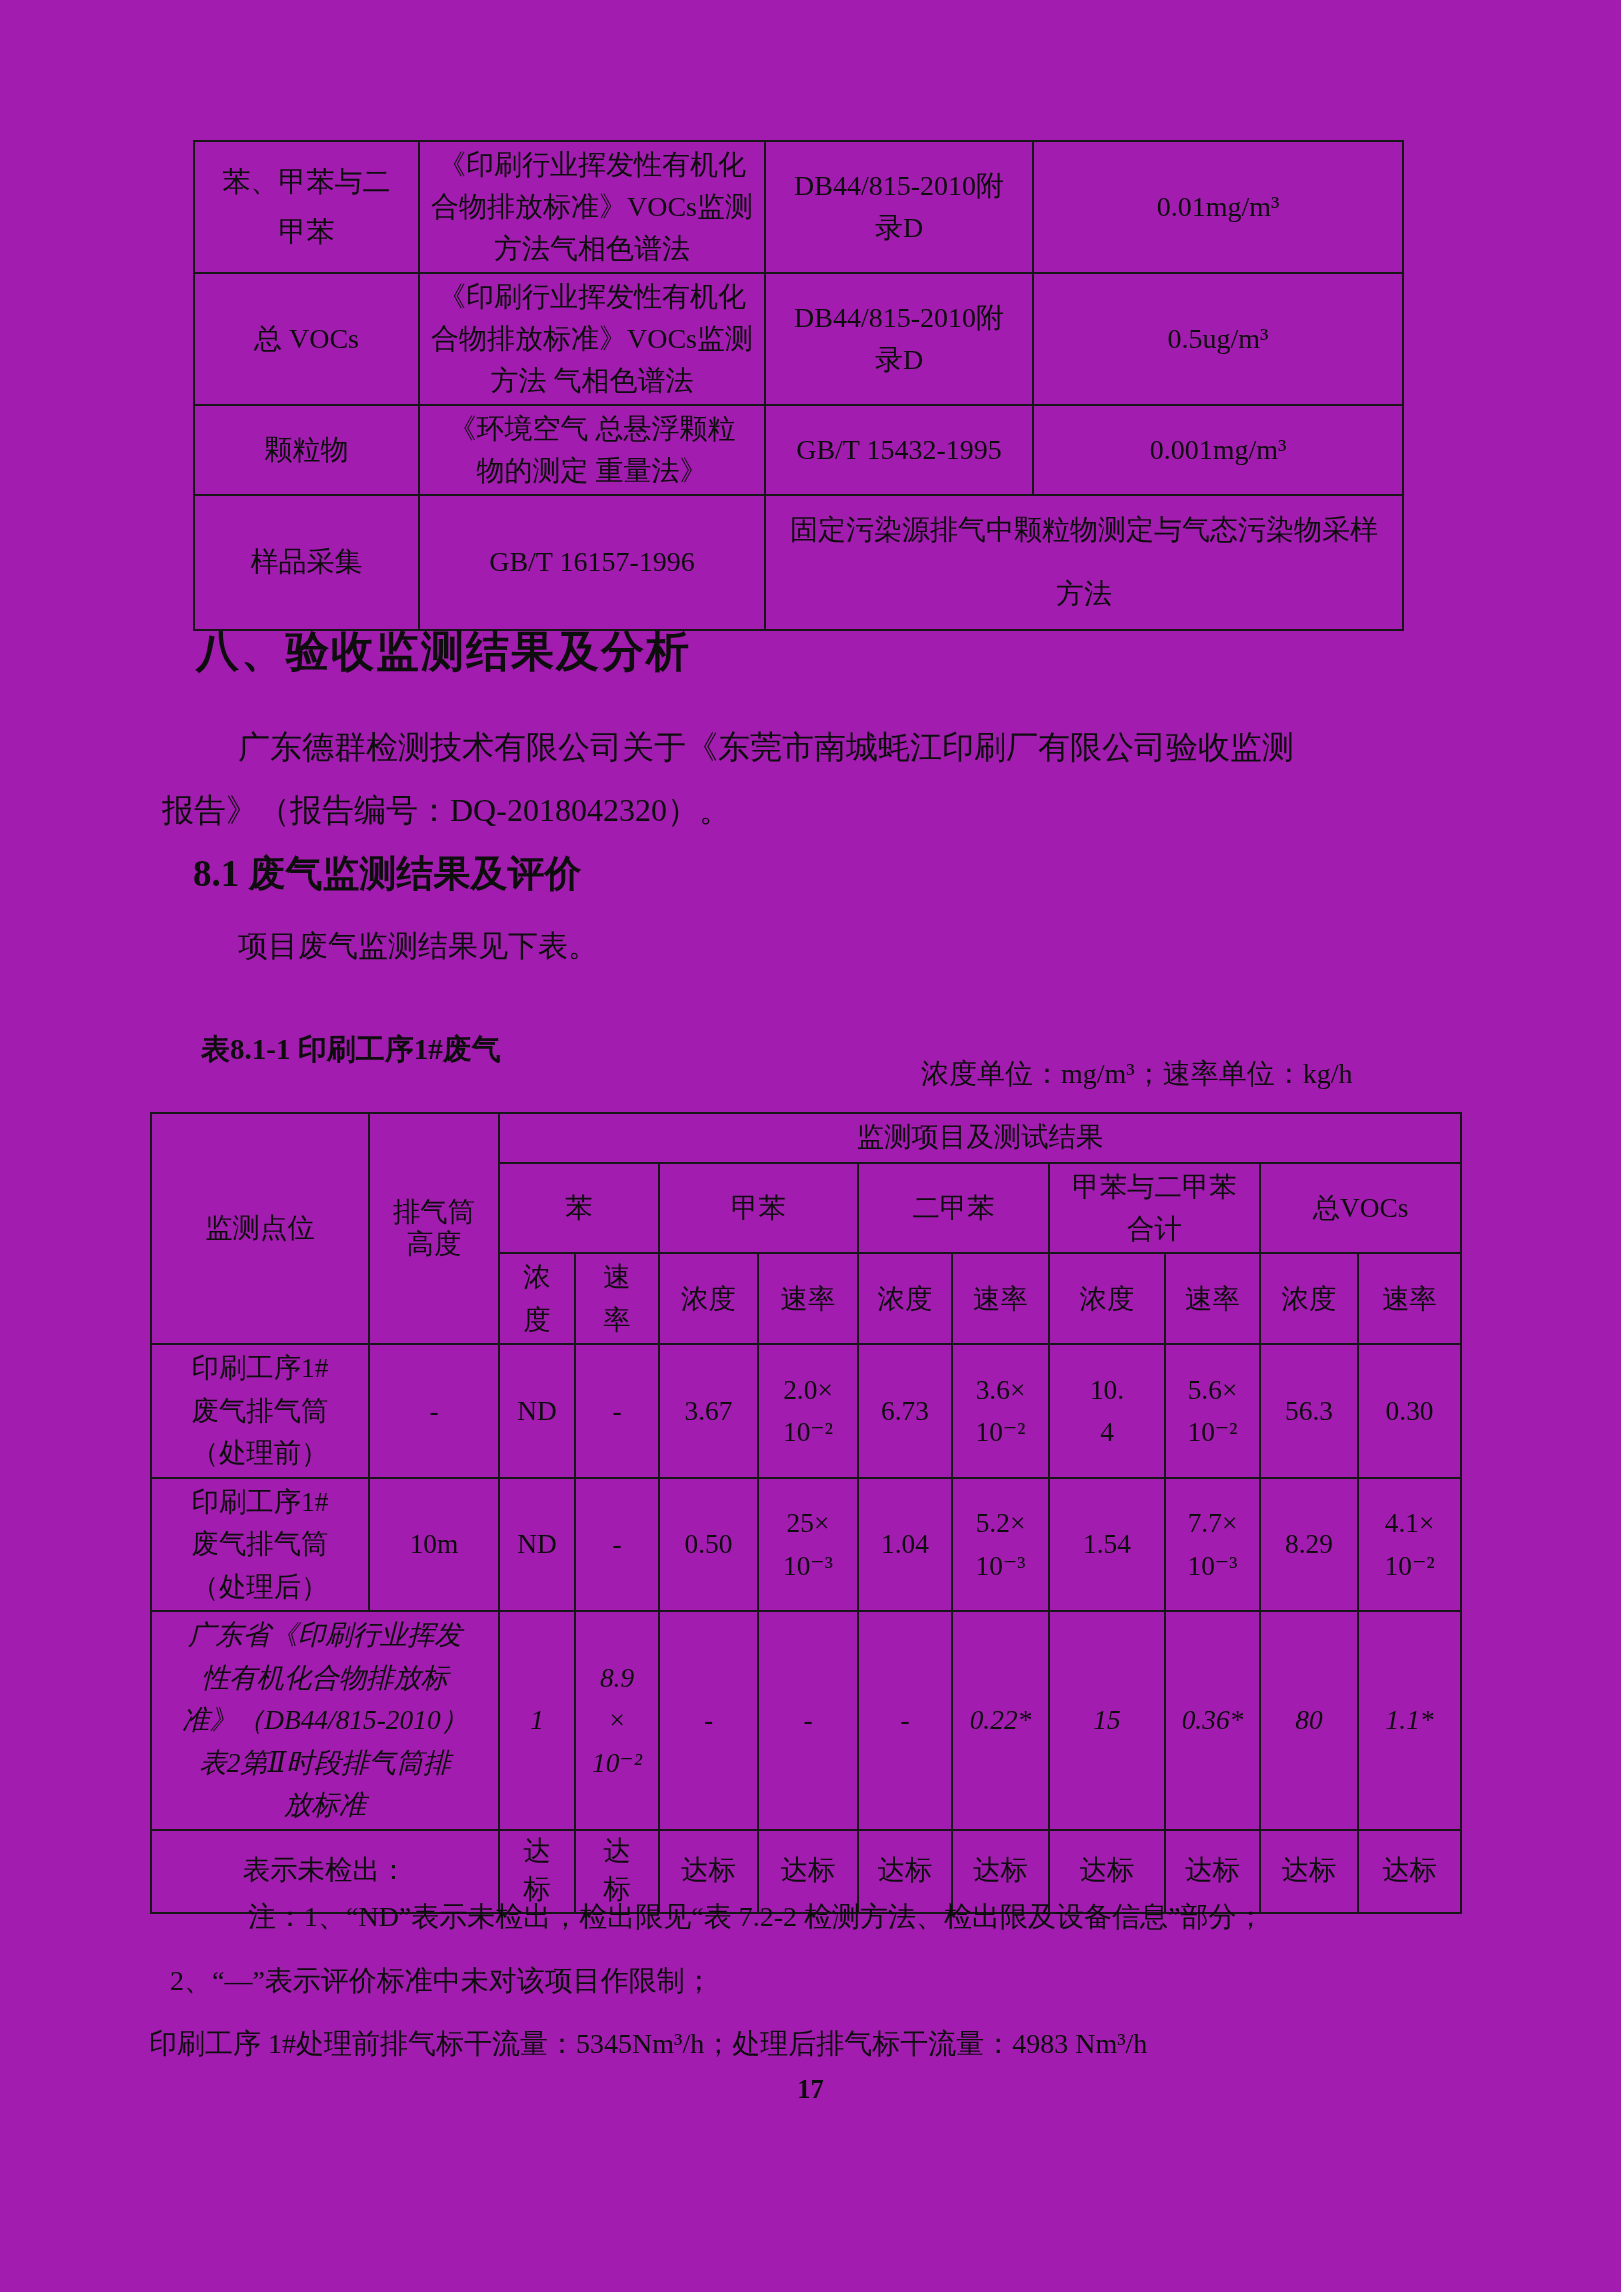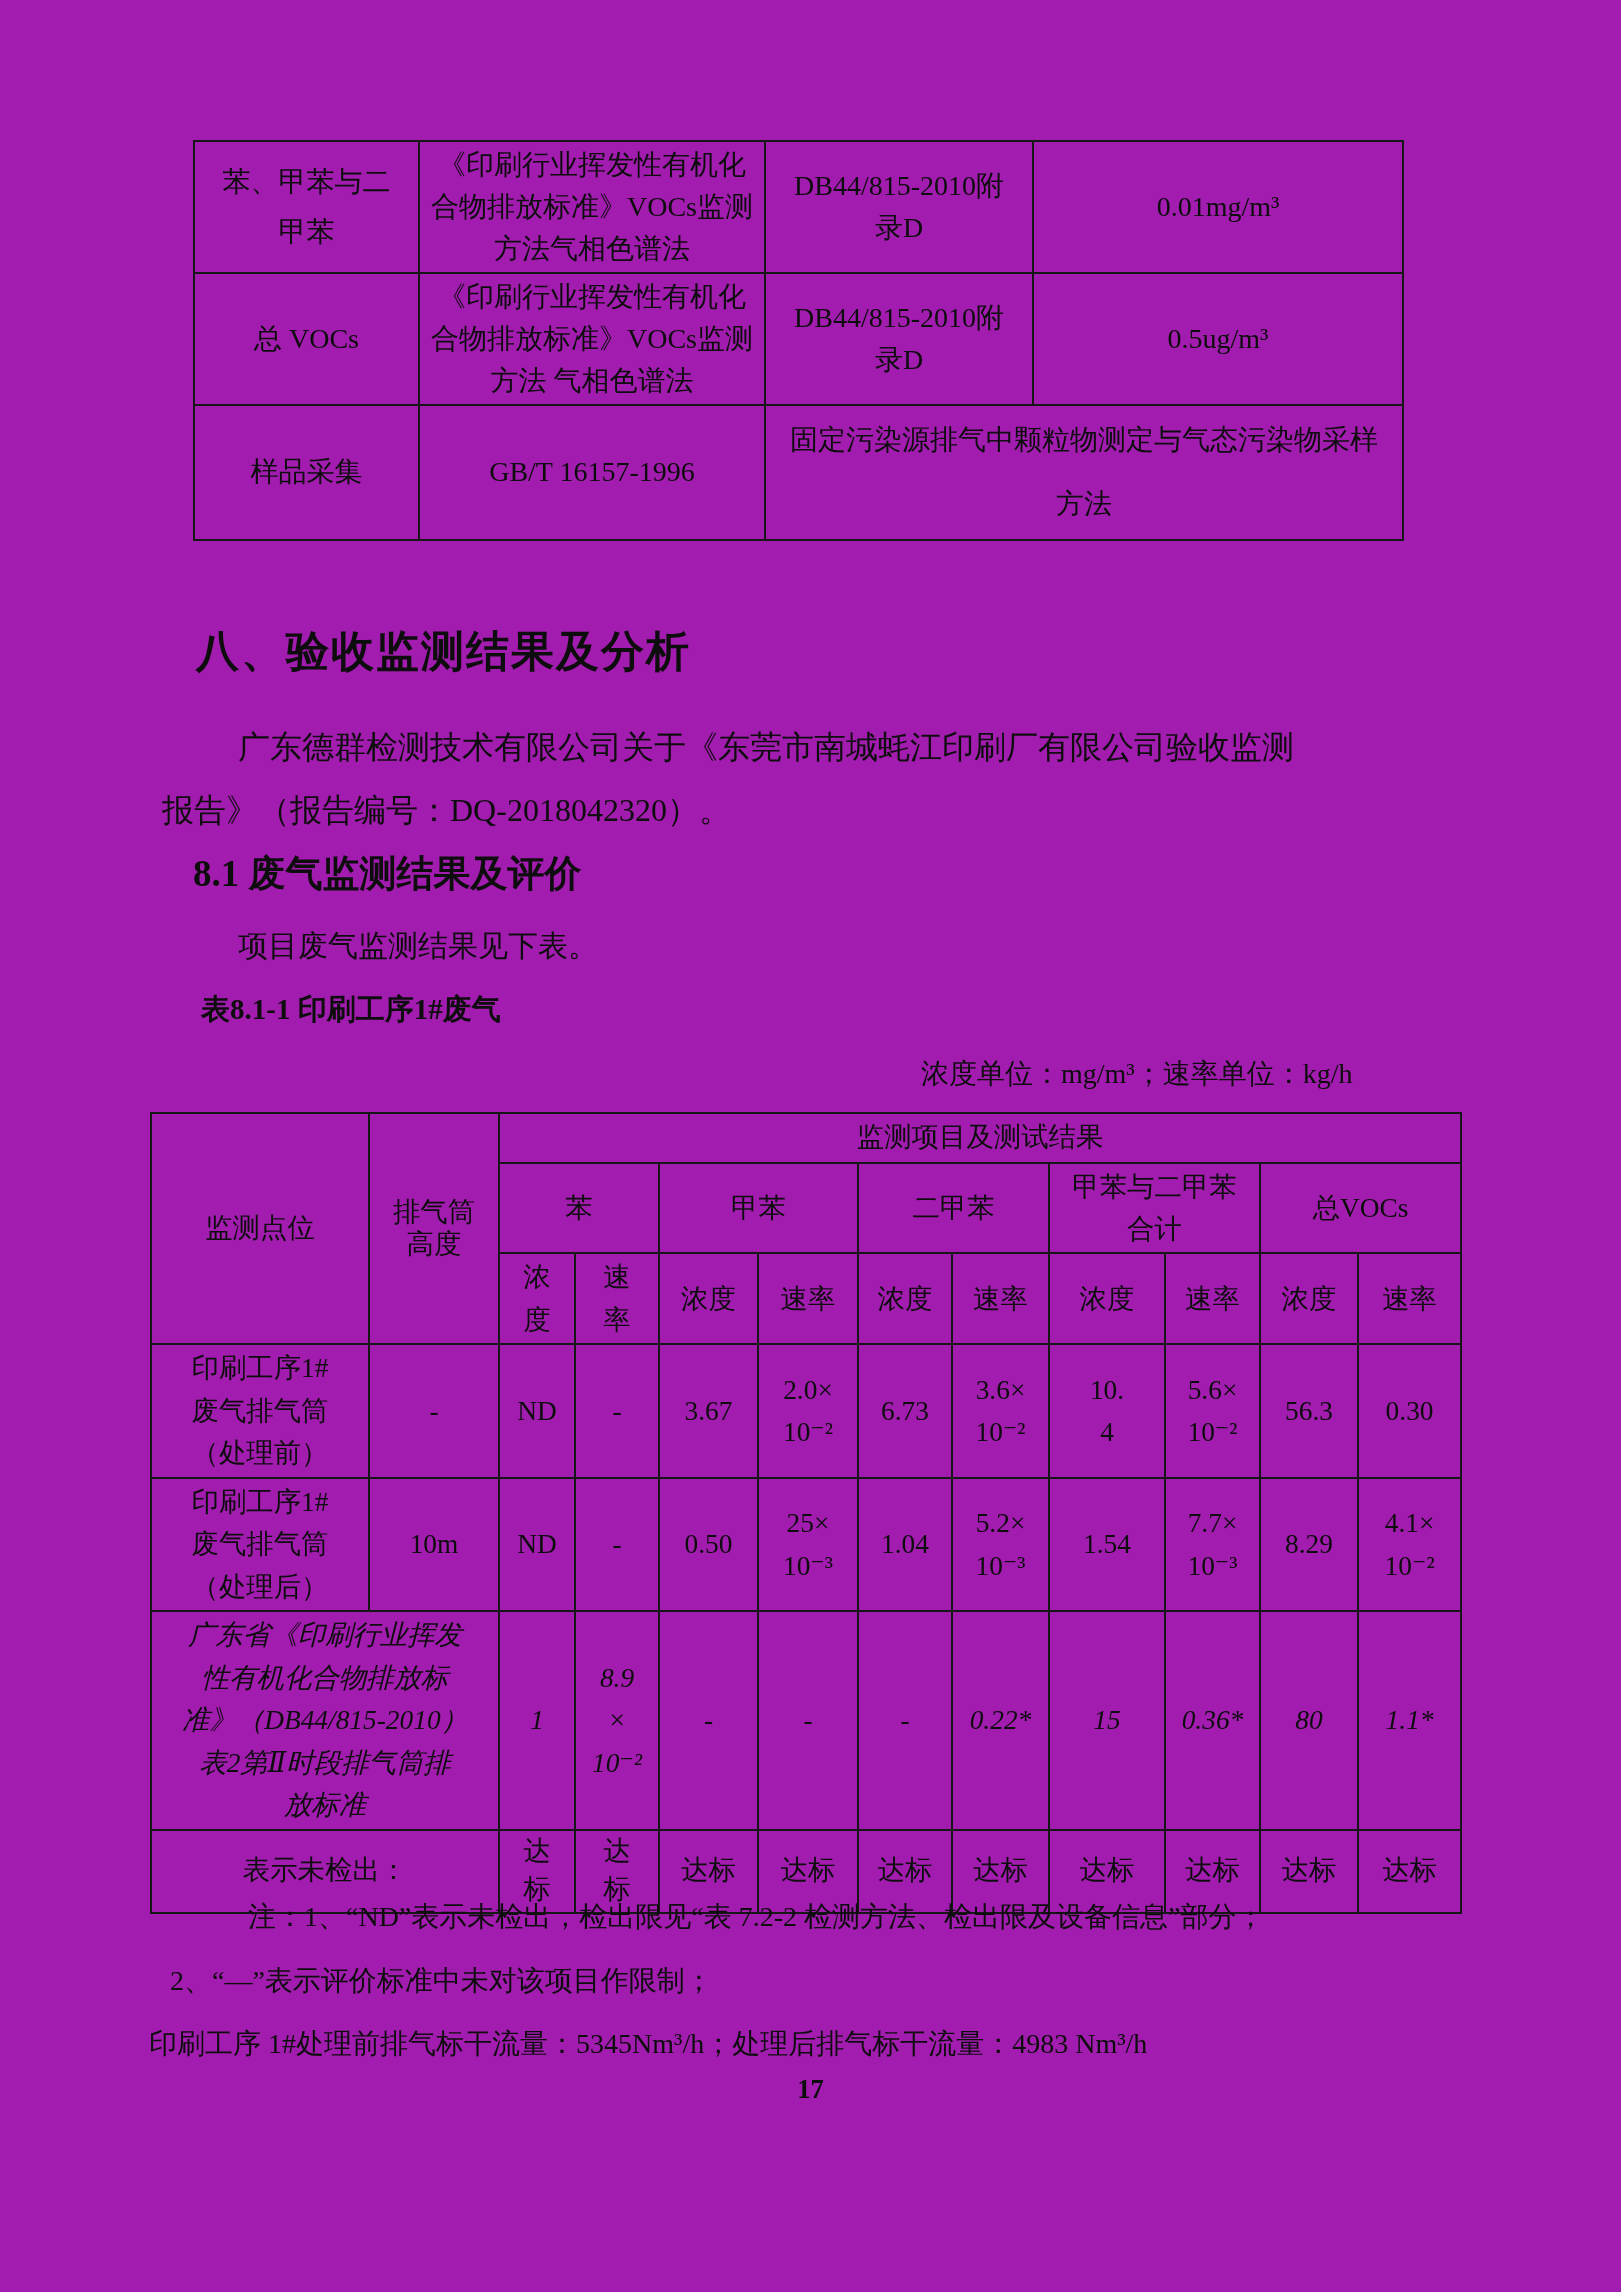--- a/index.html
+++ b/index.html
@@ -28,21 +28,21 @@
   .t1 tr.r2 { height:130px; }
   .t1 tr.r3 { height:85px; }
   .t1 tr.r4 { height:130px; }
   .t1 .merged { line-height:2.3; }
   
   .h8   { position:absolute; top:623px; left:196px; font-size:43px; font-weight:bold; letter-spacing:2px; }
   .para { position:absolute; top:716px; left:162px; width:1284px; font-size:32px; line-height:63px; }
   .para .ln1 { padding-left:76px; }
   .h81  { position:absolute; top:849px; left:193px; font-size:37px; font-weight:bold; }
   .intro { position:absolute; top:926px; left:238px; font-size:30px; }
-  .ttitle { position:absolute; top:990px; left:201px; font-size:29px; font-weight:bold; }
+  .ttitle { position:absolute; top:1030px; left:201px; font-size:29px; font-weight:bold; }
   .units { position:absolute; top:1055px; left:921px; font-size:28px; }
   
   .t2 { position:absolute; top:1112px; left:150px; width:1310px; }
   .t2 td { font-size:27.4px; line-height:1.55; }
   .t2 tr.rA { height:36px; }
   .t2 tr.rA td { line-height:1.15; padding:8px; }
   .t2 tr.rB { height:88px; }
   .t2 tr.rC { height:88px; }
   .t2 tr.d1 { height:128px; }
   .t2 tr.d2 { height:127px; }
@@ -80,20 +80,27 @@
         <td>0.01mg/m³</td>
       </tr>
       <tr class="r2">
         <td class="c-item">总 VOCs</td>
         <td>《印刷行业挥发性有机化
 合物排放标准》VOCs监测
 方法 气相色谱法</td>
         <td>DB44/815-2010附
 录D</td>
         <td>0.5ug/m³</td>
+      </tr>
+      <tr class="r3">
+        <td class="c-item">颗粒物</td>
+        <td>《环境空气 总悬浮颗粒
+物的测定 重量法》</td>
+        <td>GB/T 15432-1995</td>
+        <td>0.001mg/m³</td>
       </tr>
       <tr class="r4">
         <td class="c-item">样品采集</td>
         <td>GB/T 16157-1996</td>
         <td class="merged" colspan="2">固定污染源排气中颗粒物测定与气态污染物采样
 方法</td>
       </tr>
     </tbody>
   </table>
 

